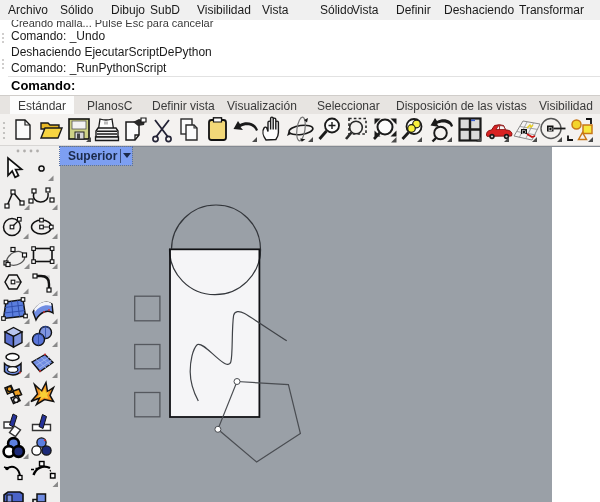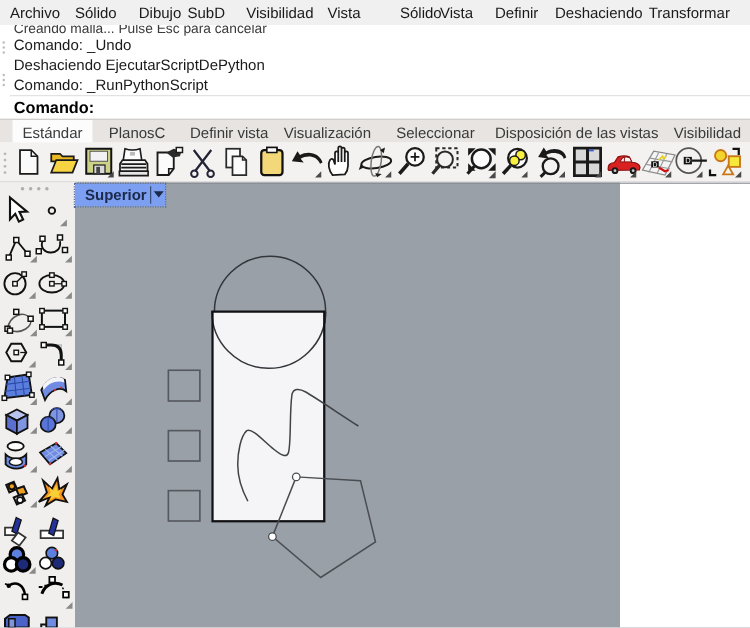--- a/index.html
+++ b/index.html
@@ -17,21 +17,21 @@
   #cmd .sep { position:absolute; left:8px; top:56px; width:592px; height:1px; background:#e2e2e2; }
   #cmd .l4 { position:absolute; left:11px; top:58px; font-size:13px; font-weight:bold; color:#000; }
   
   #tabs { position:absolute; left:0; top:95px; width:600px; height:19px; background:#e7e4e1; border-top:1px solid #d0cdca; }
   #tabs span { position:absolute; top:3px; font-size:12px; color:#3a3a3a; white-space:nowrap; }
   #tabs .active { background:#fcfcfc; }
   
   #toolbar { position:absolute; left:0; top:114px; width:600px; height:32px; background:#f4f2f0; border-bottom:1px solid #d8d6d4; }
   
   #sidebar { position:absolute; left:0; top:146px; width:60px; height:356px; background:#f0efee; }
-  #viewport { position:absolute; left:60px; top:146px; width:436px; height:356px; background:#9aa0a7; }
+  #viewport { position:absolute; left:60px; top:146px; width:492px; height:356px; background:#9aa0a7; }
   #vplabel { position:absolute; left:0px; top:1px; width:72px; height:18px; background:#7d9ff2; outline:1px dotted #5570a8; }
   #vplabel .t { position:absolute; left:8px; top:2px; font-size:12px; font-weight:bold; color:#1b2a4a; }
   #vplabel .bar { position:absolute; left:60px; top:2px; width:1px; height:14px; background:#3c4f78; }
   #vplabel .tri { position:absolute; left:63px; top:6px; width:0; height:0; border-left:4px solid transparent; border-right:4px solid transparent; border-top:5px solid #1b2a4a; }
 </style>
 </head>
 <body>
 <div id="app">
   <div id="menubar">
     <span style="left:8px">Archivo</span>

